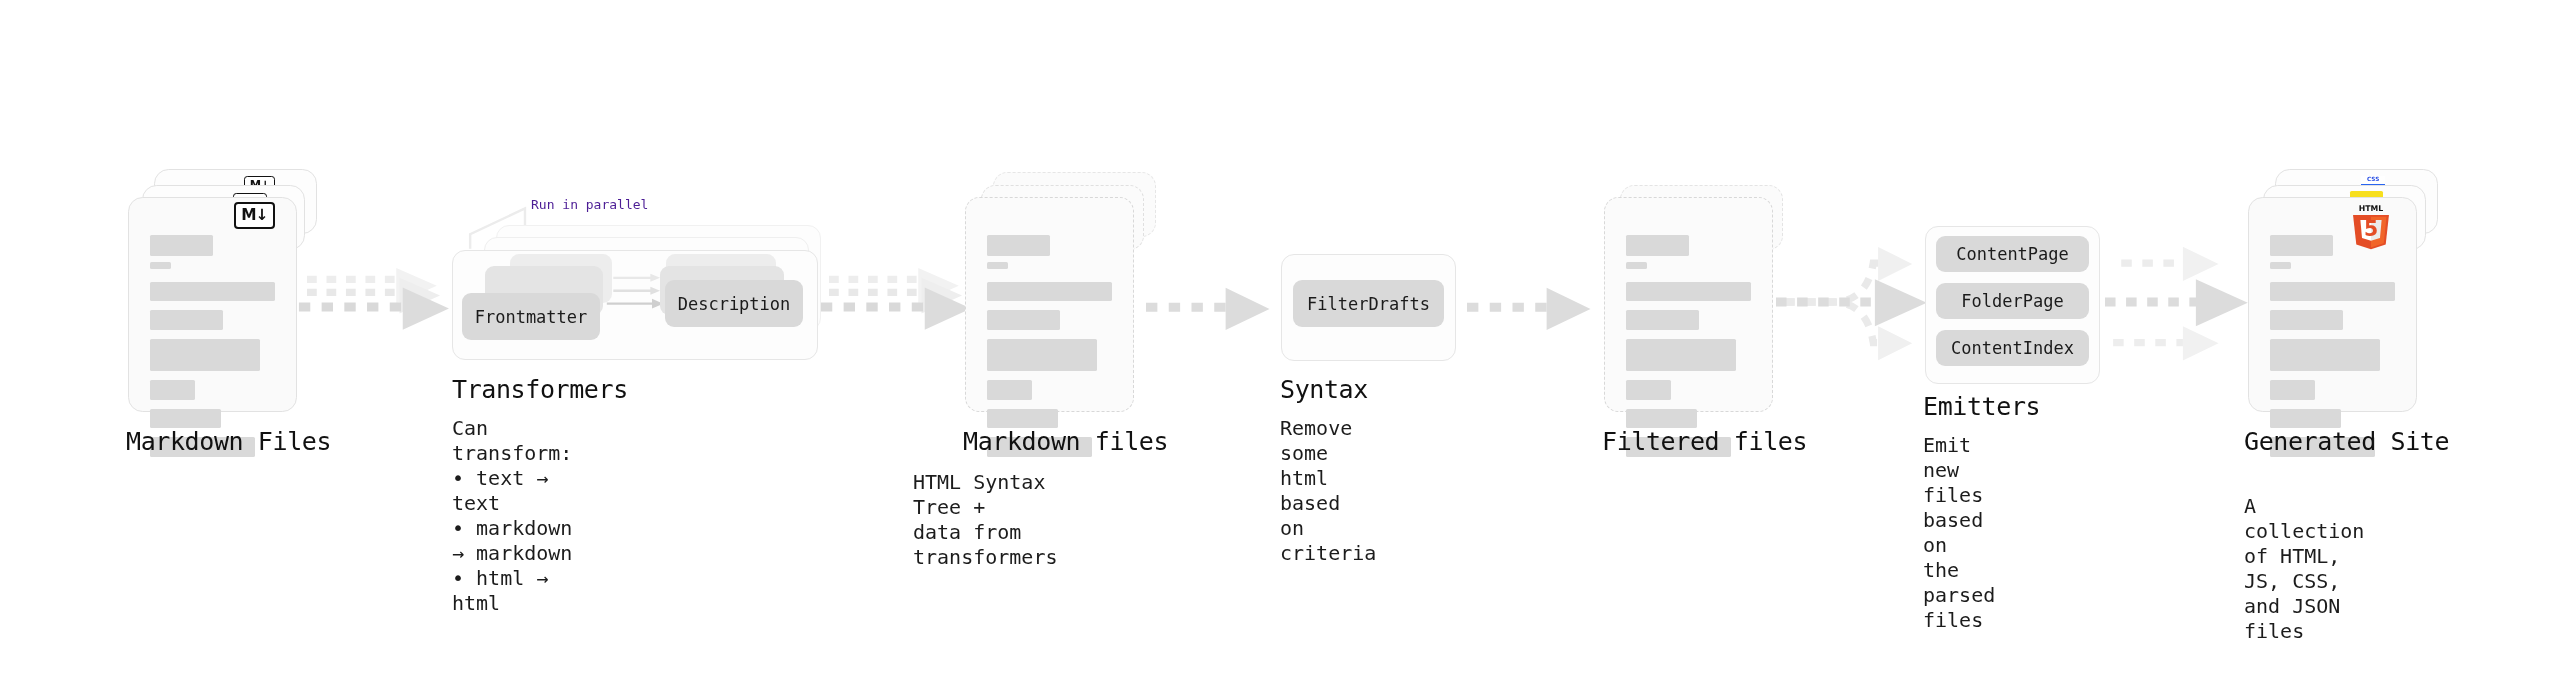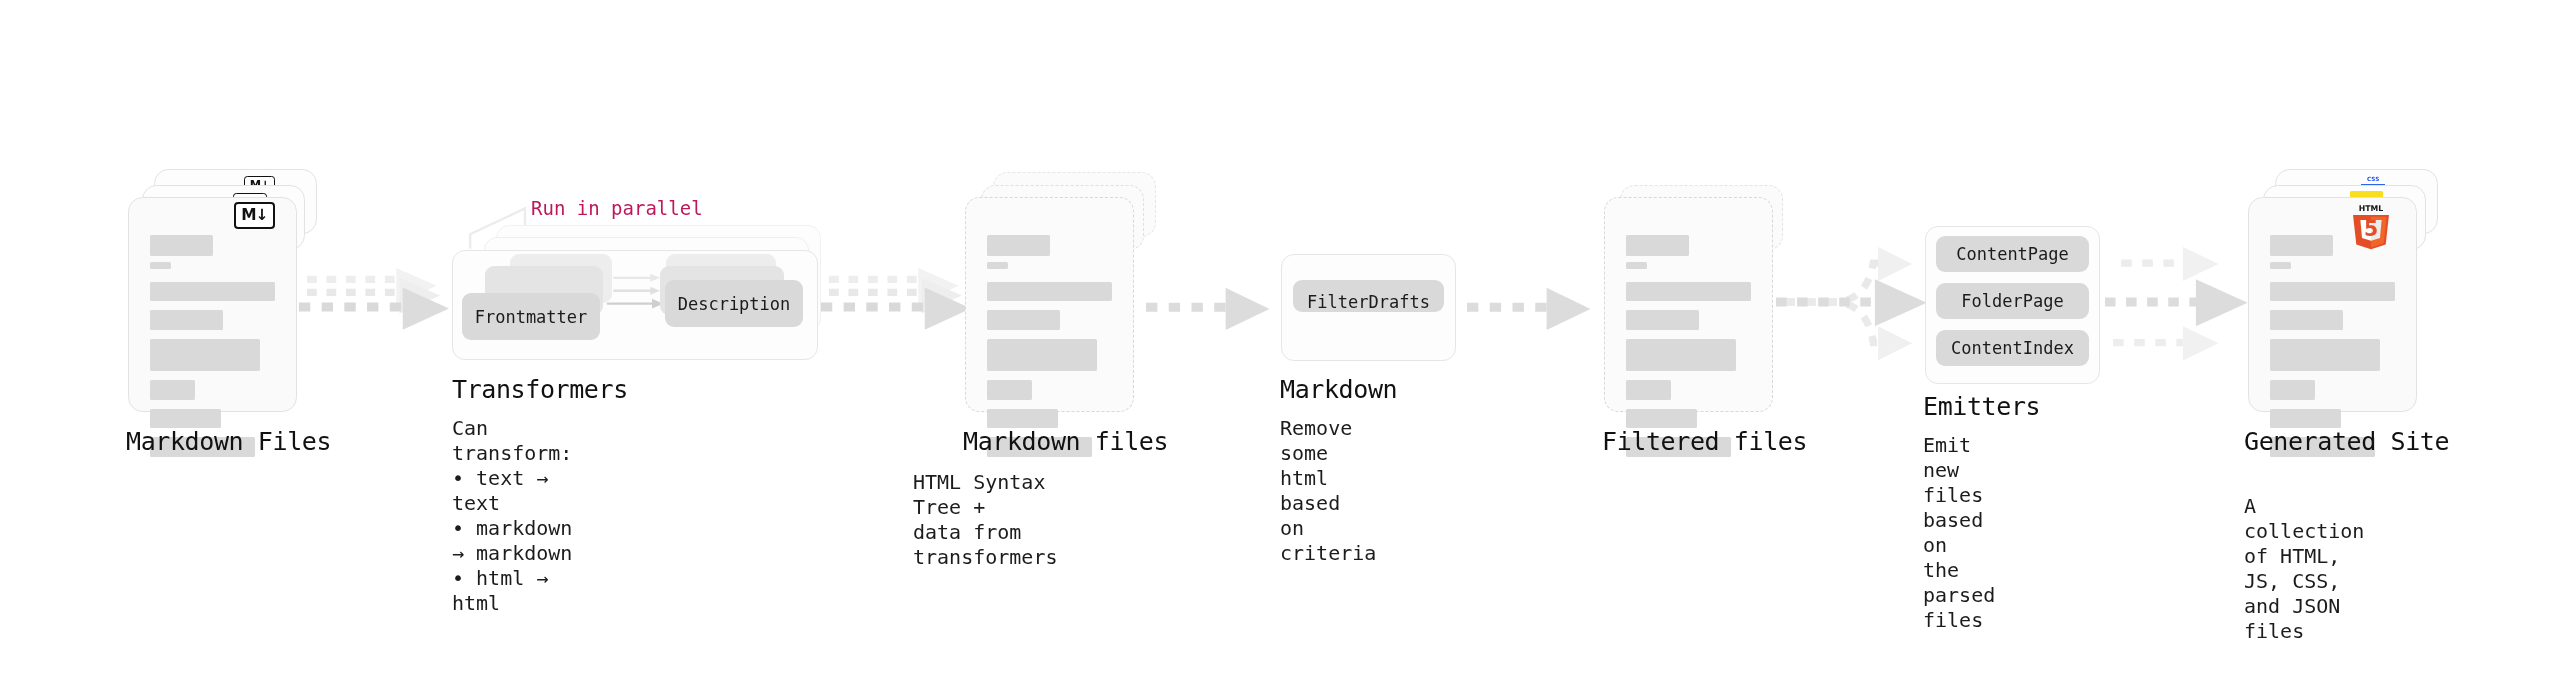--- a/index.html
+++ b/index.html
@@ -63,21 +63,21 @@
   
   .title {
     position: absolute; font-size: 25px; color: #111; white-space: nowrap;
     letter-spacing: -0.4px;
   }
   .desc {
     position: absolute; font-size: 20px; line-height: 25px; color: #1c1c1c;
     white-space: pre-line;
   }
   .parallel-lbl {
-    position: absolute; font-size: 19px; color: #be185d; white-space: nowrap; text-align: right;
+    position: absolute; font-size: 13px; color: #4c1d95; white-space: nowrap; text-align: right;
   }
 
   
   .conn { position: absolute; }
   svg { display: block; overflow: visible; }
 </style>
 </head>
 <body>
 
 <div id="canvas">
@@ -205,24 +205,24 @@
     <svg width="130" height="49" viewBox="0 0 160 60">
       <g stroke="#dcdcdc" stroke-width="11" stroke-dasharray="14 14" fill="none">
         <line x1="0" y1="26" x2="108" y2="26"></line>
       </g>
       <polygon points="98,2 152,28 98,54" fill="#dcdcdc"></polygon>
     </svg>
   </div>
 
   <div class="stack">
     <div class="gbox" style="left:1281px; top:254px; width:175px; height:107px;"></div>
-    <div class="chip" style="left:1293px; top:280px; width:151px; height:32px;align-items:flex-end;">
+    <div class="chip" style="left:1293px; top:280px; width:151px; height:47px;">
       <span>FilterDrafts</span>
     </div>
-    <div class="title" style="left:1280px; top:375px;">Markdown</div>
+    <div class="title" style="left:1280px; top:375px;">Syntax</div>
     <div class="desc" style="left:1280px; top:416px;">Remove some html based
 on criteria</div>
   </div>
 
   <div class="conn" style="left:1467px; top:286px;">
     <svg width="130" height="49" viewBox="0 0 160 60">
       <g stroke="#dcdcdc" stroke-width="11" stroke-dasharray="14 14" fill="none">
         <line x1="0" y1="26" x2="108" y2="26"></line>
       </g>
       <polygon points="98,2 152,28 98,54" fill="#dcdcdc"></polygon>

